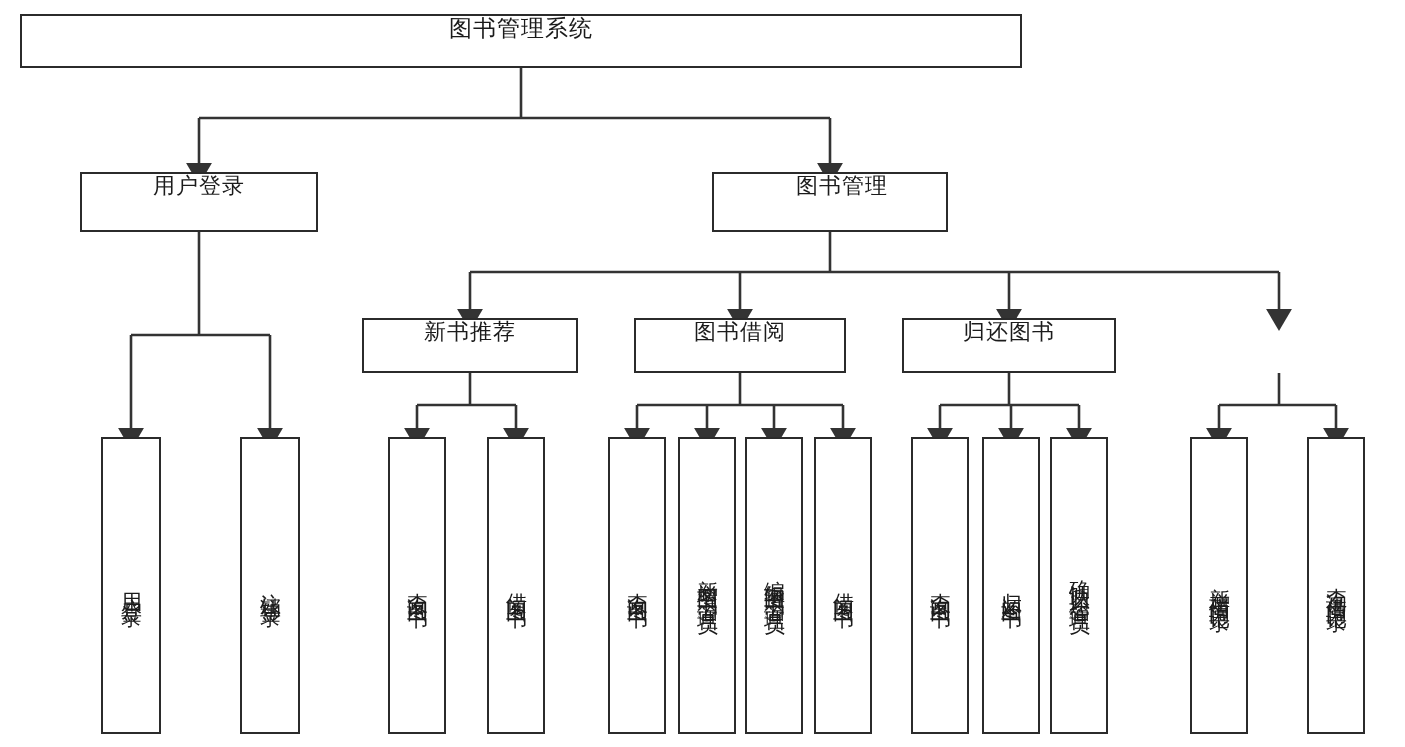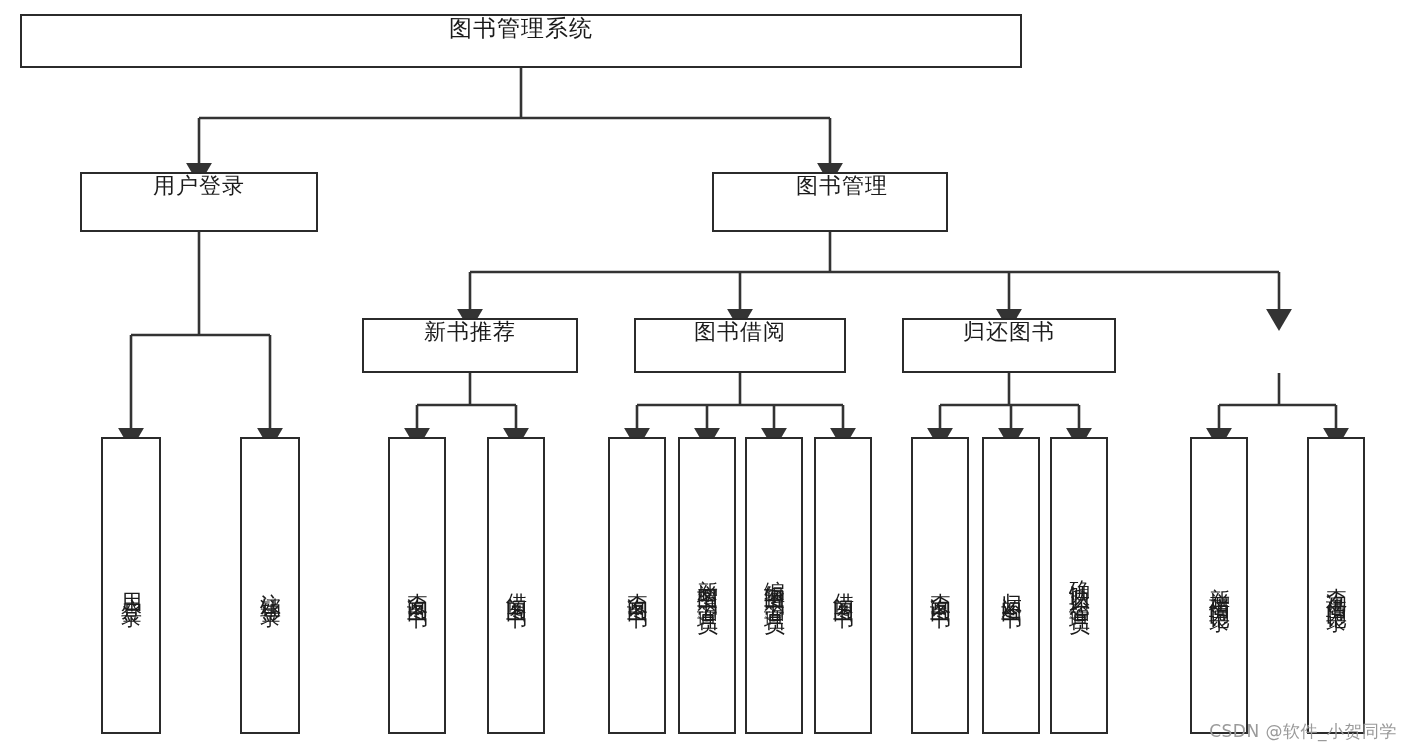--- a/index.html
+++ b/index.html
@@ -166,14 +166,13 @@
   <div class="node-box node-leaf" style="left: 1050px; top: 437px; width: 58px; height: 297px;">
     <span class="node-label">确认归还（管理员）</span>
   </div>
   <div class="node-box node-leaf" style="left: 1190px; top: 437px; width: 58px; height: 297px;">
     <span class="node-label">新增借阅记录</span>
   </div>
   <div class="node-box node-leaf" style="left: 1307px; top: 437px; width: 58px; height: 297px;">
     <span class="node-label">查询借阅记录</span>
   </div>
 
-  <div id="watermark">CSDN @软件_小贺同学</div>
 </div>
 
 </body></html>

